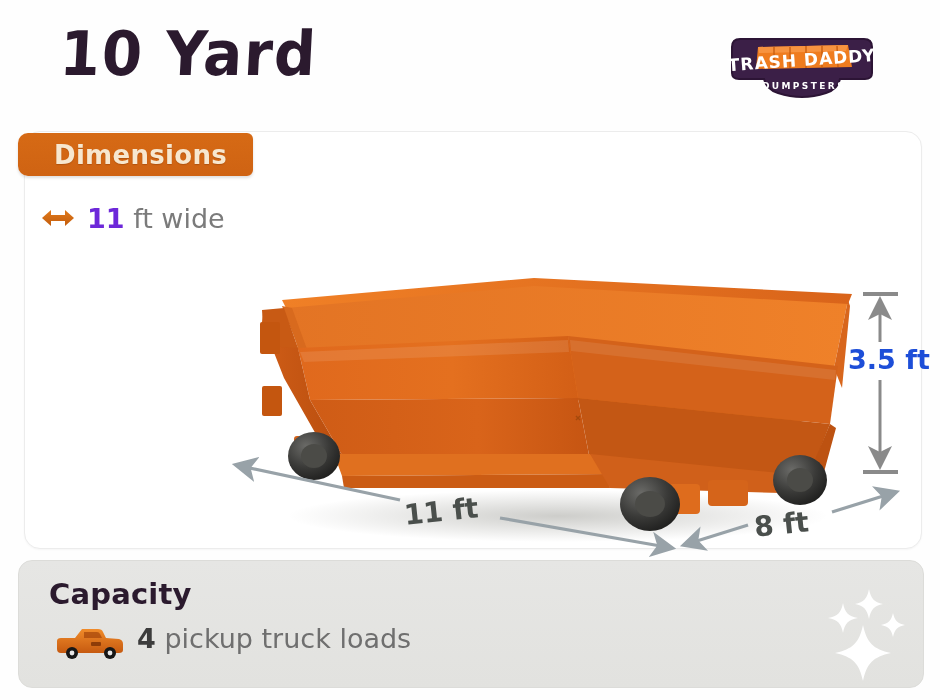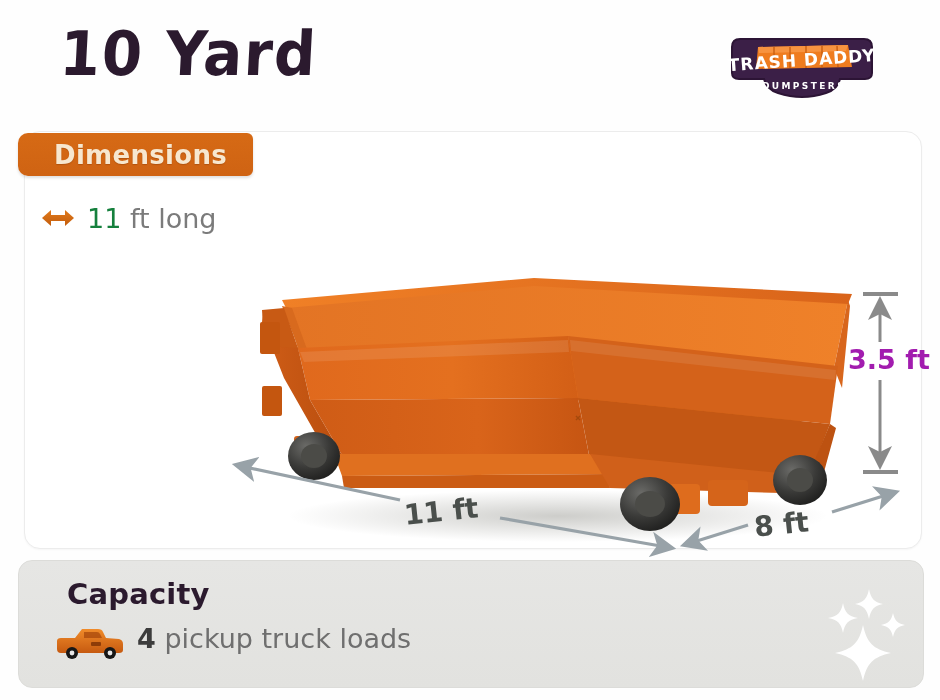--- a/index.html
+++ b/index.html
@@ -70,55 +70,55 @@
   .dim-list {
     position: absolute;
     left: 40px; top: 200px;
     display: flex; flex-direction: column;
     gap: 20px;
   }
   .dim-row { display: flex; align-items: center; gap: 11px; height: 36px; }
   .dim-icon { width: 36px; height: 30px; flex: none; position: relative; }
   .dim-icon svg { display: block; width: 100%; height: 100%; }
   .dim-text { font-size: 27px; color: #7b7b7b; white-space: nowrap; }
-  .dim-text b { color: #15803d; font-weight: 400; }
+  .dim-text b { color: #6d28d9; font-weight: 700; }
 
   
   .dumpster {
     position: absolute;
     left: 238px; top: 248px;
     width: 630px; height: 300px;
   }
   .dumpster svg { display: block; width: 100%; height: 100%; }
 
   
   .measure { position: absolute; left: 0; top: 0; width: 940px; height: 700px; pointer-events: none; }
   .measure svg { display: block; width: 940px; height: 700px; }
   .mlabel {
     position: absolute;
     font-size: 28px; font-weight: 700;
     color: #4a4f4c;
     white-space: nowrap;
   }
   .mlabel.len  { left: 404px; top: 495px; transform: rotate(-6deg); }
   .mlabel.wid  { left: 754px; top: 508px; transform: rotate(-6deg); }
-  .mlabel.tall { left: 848px; top: 344px; font-size: 27px; color: #a21caf; }
+  .mlabel.tall { left: 848px; top: 344px; font-size: 27px; color: #1d4ed8; }
 
   
   .capacity {
     position: absolute;
     left: 18px; top: 560px;
     width: 906px; height: 128px;
     background: linear-gradient(#e6e6e4, #e2e2df);
     border: 1px solid #dcdcd9;
     border-radius: 14px;
     overflow: hidden;
   }
   .cap-title {
-    position: absolute; left: 48px; top: 16px;
+    position: absolute; left: 30px; top: 16px;
     font-size: 29px; font-weight: 700; color: #2b1a2e;
     letter-spacing: 0.2px;
   }
   .cap-row {
     position: absolute; left: 32px; top: 62px;
     display: flex; align-items: flex-start; gap: 8px;
   }
   .truck-icon { width: 78px; height: 40px; flex: none; }
   .truck-icon svg { display: block; width: 100%; height: 100%; }
   .cap-text { font-size: 27px; color: #6f6f6f; white-space: nowrap; }
@@ -168,21 +168,21 @@
         <svg viewBox="0 0 36 30">
           <defs>
             <linearGradient id="og1" x1="0" y1="0" x2="0" y2="1">
               <stop offset="0" stop-color="#e07a1c"></stop>
                 <stop offset="1" stop-color="#c35c0c"></stop>
             </linearGradient>
           </defs>
           <path d="M2 15 L11 7 L11 12 L25 12 L25 7 L34 15 L25 23 L25 18 L11 18 L11 23 Z" fill="url(#og1)"></path>
         </svg>
       </span>
-      <span class="dim-text"><b>11</b> <span>ft long</span></span>
+      <span class="dim-text"><b>11</b> <span>ft wide</span></span>
     </div>
 
 
   </div>
 
   <div class="dumpster">
     <svg viewBox="0 0 630 300" aria-hidden="true">
       <defs>
         <linearGradient id="sideTop" x1="0" y1="0" x2="1" y2="0">
           <stop offset="0" stop-color="#e0691d"></stop>

